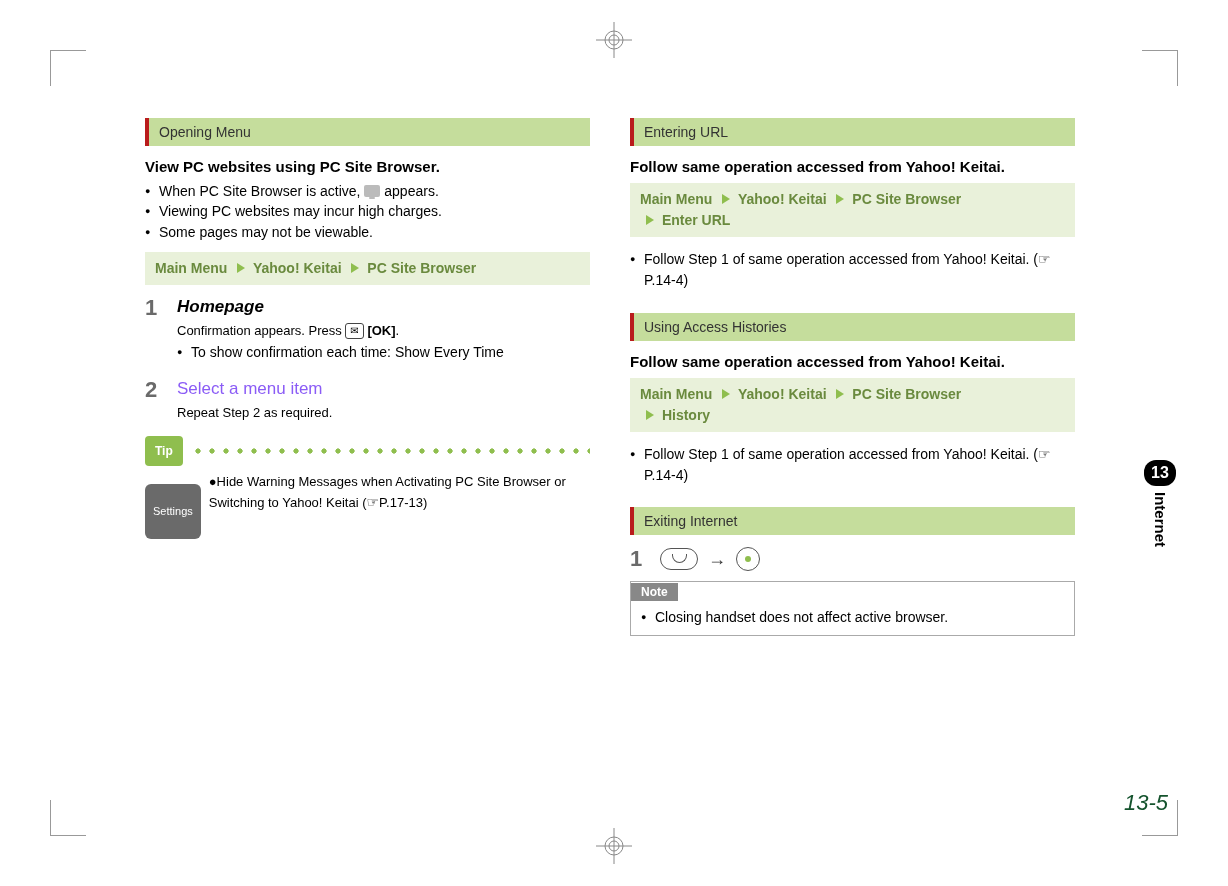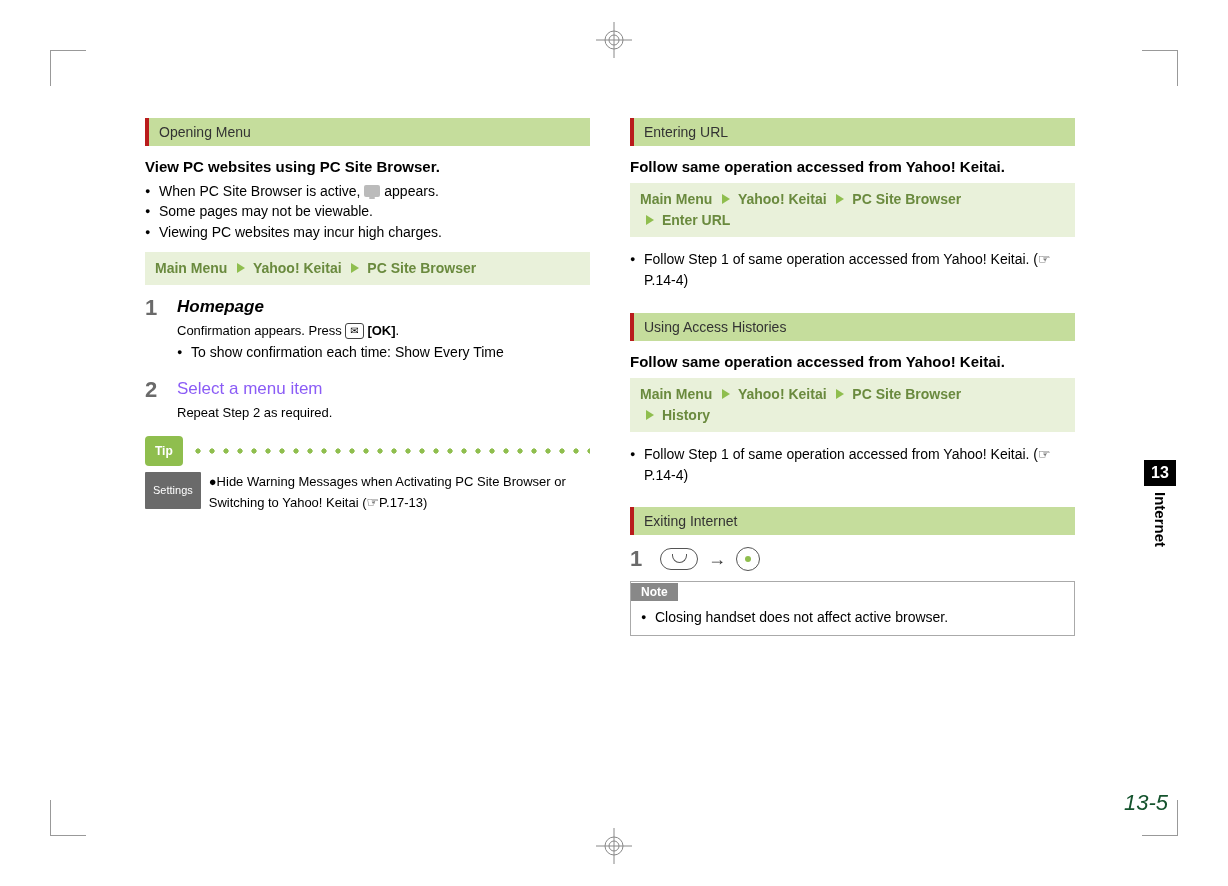--- a/index.html
+++ b/index.html
@@ -178,24 +178,24 @@
   .settings-row {
     display: flex;
     gap: 8px;
     font-size: 13px;
     line-height: 1.5;
   }
   .set-pill {
     background: #6a6a6a;
     color: #fff;
     font-size: 11px;
-    padding: 10px 8px;
-    border-radius: 1px;
+    padding: 19px 8px;
+    border-radius: 6px;
     align-self: flex-start;
-    margin-top: 0;
+    margin-top: 12px;
   }
   .set-text { flex: 1; }
   .ptr-icon {
     font-family: serif;
     font-size: 14px;
   }
 
   .note-box {
     border: 1px solid #aaa;
     margin-top: 10px;
@@ -265,20 +265,21 @@
     top: 460px;
     width: 32px;
   }
   .tab-num {
     background: #000;
     color: #fff;
     font-weight: 700;
     text-align: center;
     padding: 4px 0;
     font-size: 16px;
+    border-radius: 12px;
   }
   .tab-label {
     writing-mode: vertical-rl;
     font-weight: 700;
     font-size: 15px;
     text-align: center;
     margin: 6px auto 0 auto;
   }
 
   .page-num {
@@ -319,22 +320,22 @@
     <div class="h2">Opening Menu</div>
 
     <div class="intro">View PC websites using PC Site Browser.</div>
 
     <ul class="bullets">
       <li>
         <span>When PC Site Browser is active, </span>
         <span class="pc-icon"></span>
         <span> appears.</span>
       </li>
+      <li>Viewing PC websites may incur high charges.</li>
       <li>Some pages may not be viewable.</li>
-      <li>Viewing PC websites may incur high charges.</li>
     </ul>
 
     <div class="navpath">
       <span>Main Menu</span>
       <span class="tri"></span>
       <span>Yahoo! Keitai</span>
       <span class="tri"></span>
       <span>PC Site Browser</span>
     </div>
 

